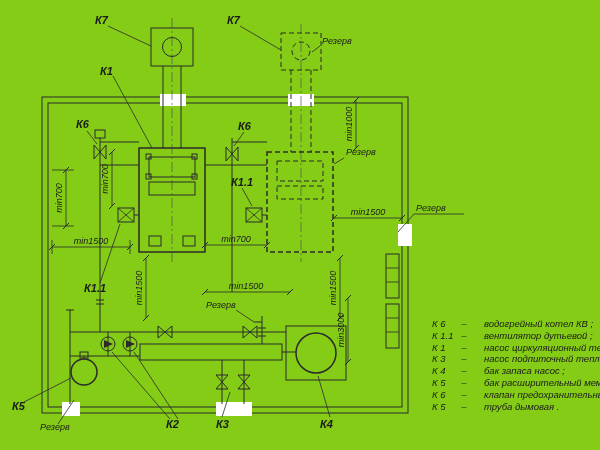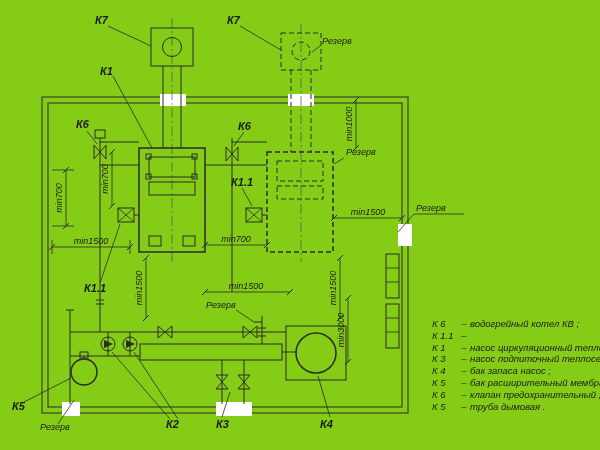--- a/index.html
+++ b/index.html
@@ -16,21 +16,21 @@
   svg .tick{stroke:#2b2b2b;stroke-width:1;}
   svg text{fill:#1a1a1a;font-family:"Liberation Sans",sans-serif;font-style:italic;}
   svg text.lbl{font-size:11px;font-weight:600;}
   svg text.dim{font-size:9px;}
   svg text.rsv{font-size:9px;}
   #legend{position:absolute;left:432px;top:318px;width:200px;
     font-style:italic;font-size:9.5px;color:#1a1a1a;line-height:11.8px;white-space:nowrap;}
   .lg-row{display:flex;}
   .lg-key{display:inline-block;width:26px;flex:0 0 26px;}
   .lg-sep{display:inline-block;width:12px;flex:0 0 12px;text-align:center;}
-  .lg-desc{display:inline-block;}
+  .lg-desc{display:inline-block;margin-left:14px;}
 </style>
 </head>
 <body>
 
 <div id="stage">
 <svg width="600" height="450" viewBox="0 0 600 450">
 
   <g>
     <rect class="ln" x="42" y="97" width="366" height="316"></rect>
     <rect class="ln" x="48" y="103" width="354" height="304"></rect>
@@ -250,20 +250,21 @@
 
 <div id="legend">
   <div class="lg-row">
     <span class="lg-key">К 6</span>
         <span class="lg-sep">–</span>
         <span class="lg-desc">водогрейный котел КВ ;</span>
   </div>
   <div class="lg-row">
     <span class="lg-key">К 1.1</span>
         <span class="lg-sep">–</span>
+        <span class="lg-desc">вентилятор дутьевой ;</span>
   </div>
   <div class="lg-row">
     <span class="lg-key">К 1</span>
         <span class="lg-sep">–</span>
         <span class="lg-desc">насос циркуляционный теплос</span>
   </div>
   <div class="lg-row">
     <span class="lg-key">К 3</span>
         <span class="lg-sep">–</span>
         <span class="lg-desc">насос подпиточный теплосет</span>

